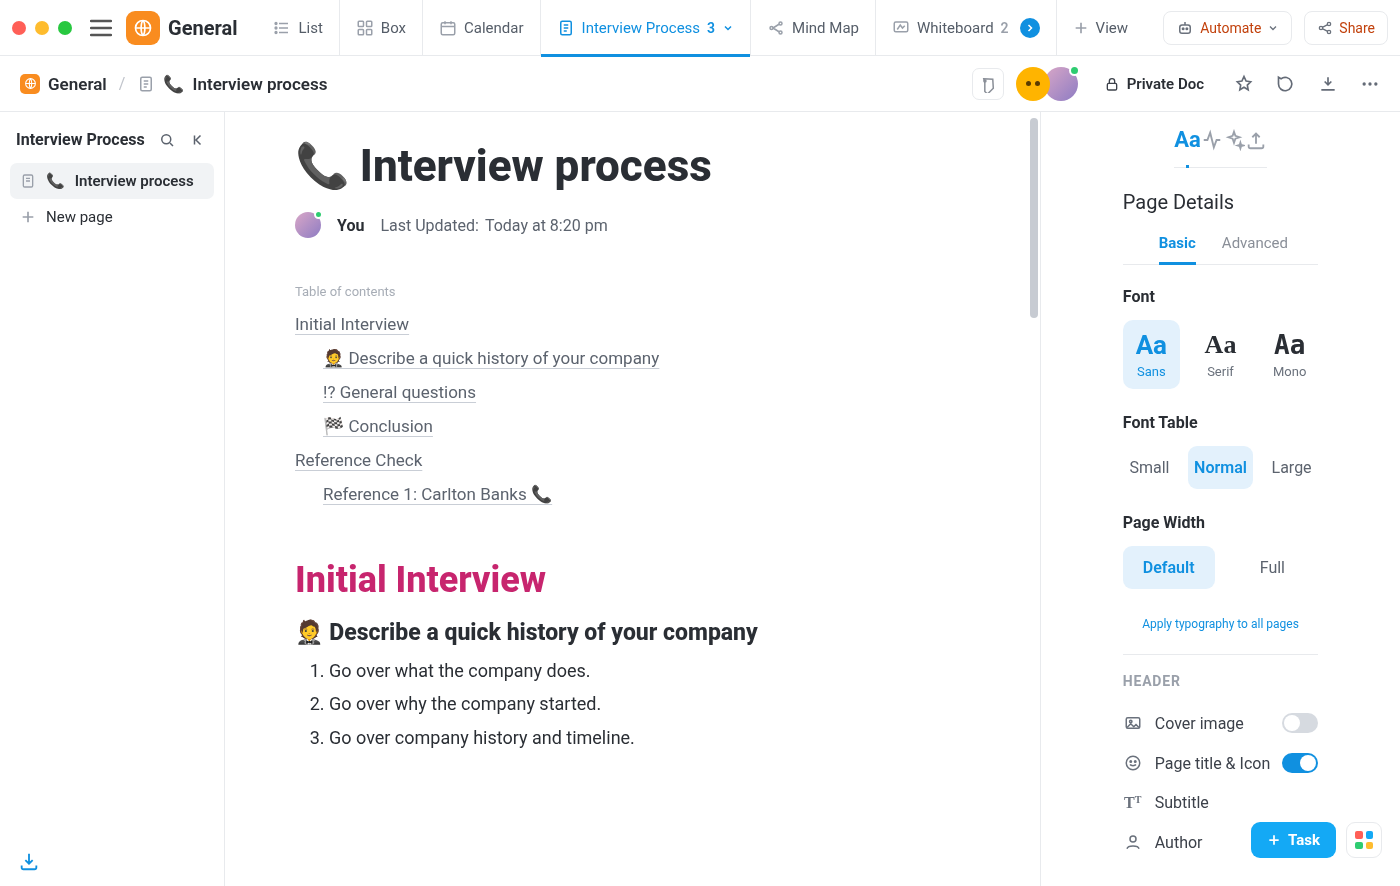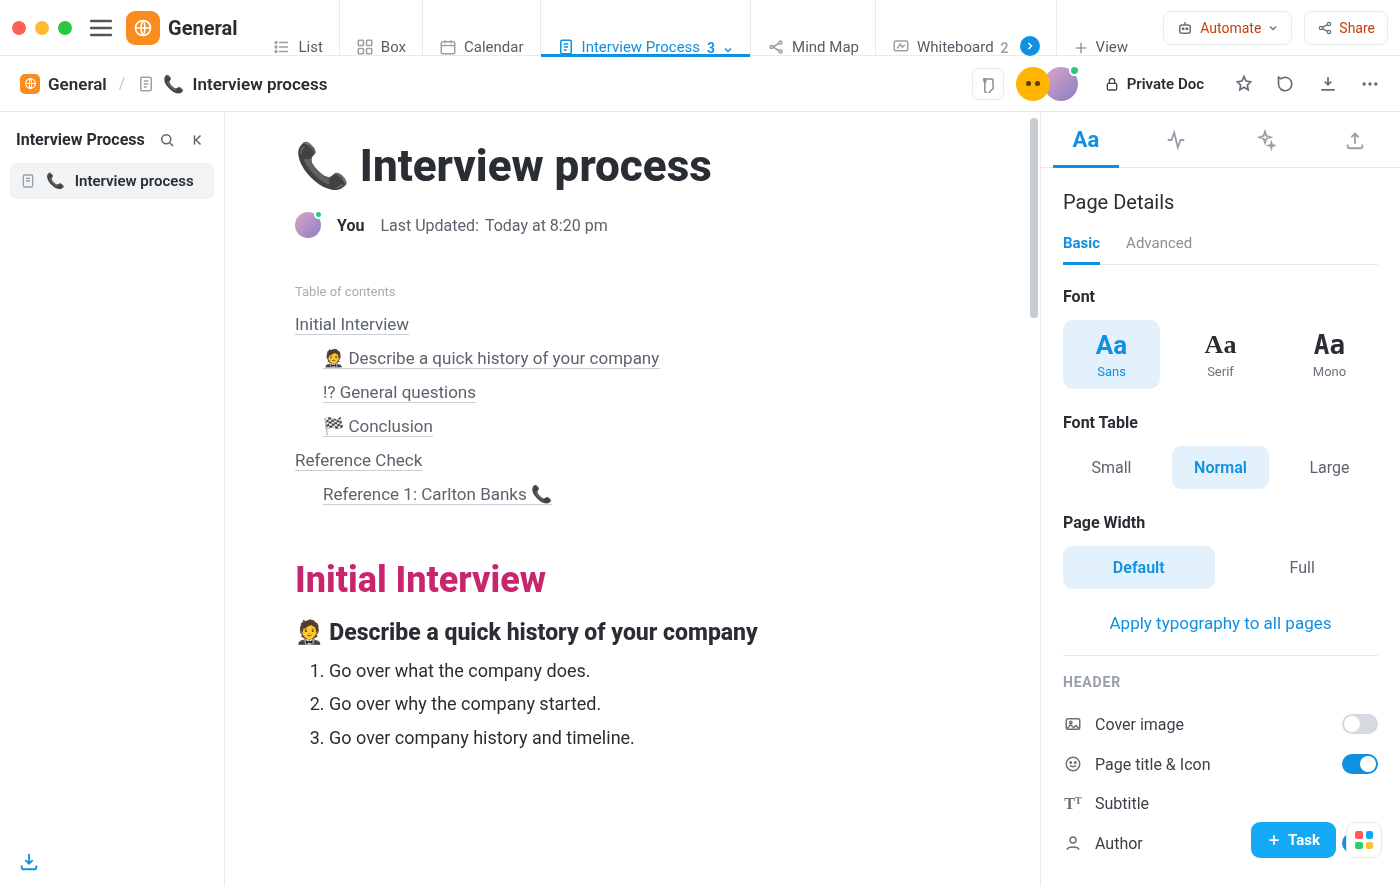--- a/index.html
+++ b/index.html
@@ -18,21 +18,21 @@
 
   
   .topbar{height:56px;display:flex;align-items:center;border-bottom:1px solid var(--border);padding:0 12px;}
   .traffic-lights{display:flex;gap:9px;margin-right:18px;}
   .dot{width:14px;height:14px;border-radius:50%;}
   .dot.red{background:#ff5f57;} .dot.yellow{background:#febc2e;} .dot.green{background:#28c840;}
   .hamburger{margin-right:14px;color:#555;}
   .space-badge{display:flex;align-items:center;gap:8px;font-weight:700;font-size:20px;margin-right:20px;}
   .space-icon{width:34px;height:34px;border-radius:9px;background:#f98c1f;display:flex;align-items:center;justify-content:center;color:white;}
   .views{display:flex;align-items:center;height:100%;}
-  .view-btn{display:flex;align-items:flex-end;gap:7px;height:56px;padding:0 16px;color:#555d68;font-size:15px;border-right:1px solid var(--border);cursor:pointer;position:relative;}
+  .view-btn{display:flex;align-items:center;gap:7px;height:56px;padding:0 16px;color:#555d68;font-size:15px;border-right:1px solid var(--border);cursor:pointer;position:relative;}
   .view-btn.active{color:var(--accent);}
   .view-btn.active::after{content:"";position:absolute;left:0;right:0;bottom:-1px;height:3px;background:var(--accent);}
   .view-count{color:var(--accent);font-size:14px;font-weight:600;}
   .view-btn .chev{color:var(--accent);}
   .arrow-badge{width:20px;height:20px;border-radius:50%;background:var(--accent);color:white;display:flex;align-items:center;justify-content:center;margin-left:4px;}
   .topbar-right{margin-left:auto;display:flex;align-items:center;gap:12px;}
   .chip{display:flex;align-items:center;gap:6px;height:34px;padding:0 12px;border:1px solid var(--border);border-radius:8px;font-size:14px;color:#c2410c;cursor:pointer;}
 
   
   .crumbbar{height:56px;display:flex;align-items:center;padding:0 20px;border-bottom:1px solid var(--border);gap:12px;}
@@ -74,46 +74,46 @@
   .toc-lvl1{font-size:17px;color:#5c636e;text-decoration:underline;text-decoration-color:#c9ced6;text-underline-offset:4px;padding:7px 0;cursor:pointer;display:inline-block;}
   .toc-lvl2{font-size:17px;color:#5c636e;text-decoration:underline;text-decoration-color:#c9ced6;text-underline-offset:4px;padding:7px 0 7px 28px;cursor:pointer;display:block;}
   .h1-pink{color:var(--pink);font-size:36px;font-weight:800;margin:48px 0 18px;}
   .h2{font-size:23px;font-weight:800;margin:10px 0 8px;}
   ol.body-list{font-size:18px;line-height:1.85;margin:8px;padding-left:26px;}
   .collapse-arrow{position:absolute;top:14px;right:-2px;color:#b5bbc4;}
   .vscroll-track{position:absolute;right:0;top:0;width:12px;height:100%;}
   .vscroll-thumb{position:absolute;right:2px;top:6px;width:8px;height:200px;border-radius:4px;background:#c7cbd2;}
 
   
-  .rpanel{width:360px;border-left:1px solid var(--border);display:flex;flex-direction:column;}
+  .rpanel{width:360px;border-left:1px solid var(--border);display:flex;flex-direction:column;align-items:center;}
   .rp-tabs{height:56px;border-bottom:1px solid var(--border);display:flex;align-items:center;}
   .rp-tab{flex:1;display:flex;align-items:center;justify-content:center;height:100%;position:relative;color:#9aa0aa;cursor:pointer;}
   .rp-tab.active{color:var(--accent);}
   .rp-tab.active::after{content:"";position:absolute;left:12px;right:12px;bottom:-1px;height:3px;background:var(--accent);}
   .rp-body{flex:1;overflow:auto;padding:22px 22px 10px;}
   .rp-title{font-size:20px;font-weight:400;margin-bottom:20px;}
   .sub-tabs{display:flex;gap:26px;border-bottom:1px solid var(--border);margin-bottom:22px;}
   .sub-tab{padding-bottom:12px;font-size:15px;color:#8a8f98;cursor:pointer;position:relative;}
-  .sub-tab.active{color:var(--accent);font-weight:700;}
+  .sub-tab.active{color:var(--accent);font-weight:700;margin-left:36px;}
   .sub-tab.active::after{content:"";position:absolute;left:0;right:0;bottom:-1px;height:3px;background:var(--accent);}
   .section-label{font-size:16px;font-weight:700;margin:4px 0 14px;}
   .font-row{display:flex;gap:12px;margin-bottom:24px;}
   .font-opt{flex:1;border-radius:10px;padding:12px 4px 10px;text-align:center;cursor:pointer;}
   .font-opt .Aa{font-size:26px;font-weight:700;line-height:1;margin-bottom:6px;}
   .font-opt.sans .Aa{font-family:inherit;}
   .font-opt.serif .Aa{font-family:Georgia,serif;}
   .font-opt.mono .Aa{font-family:Menlo,Consolas,monospace;}
   .font-opt .lab{font-size:13px;color:#6a717c;}
   .font-opt.active{background:var(--accent-soft);}
   .font-opt.active .Aa,.font-opt.active .lab{color:var(--accent);}
   .seg-row{display:flex;gap:12px;margin-bottom:24px;}
   .seg{flex:1;text-align:center;padding:12px 6px;border-radius:9px;font-size:16px;color:#5c636e;cursor:pointer;}
   .seg.active{background:var(--accent-soft);color:var(--accent);font-weight:600;}
   .link-row{text-align:center;margin:4px 0 22px;}
-  .link-row a{color:var(--accent);font-size:17px;text-decoration:none;cursor:pointer;}
+  .link-row a{color:var(--accent);font-size:12px;text-decoration:none;cursor:pointer;}
   .divider{height:1px;background:var(--border);margin:0 0 18px;}
   .hdr-label{font-size:14px;font-weight:700;letter-spacing:.8px;color:#9aa0aa;margin-bottom:14px;}
   .toggle-row{display:flex;align-items:center;gap:12px;padding:10px 0;font-size:16px;color:#3c414a;}
   .toggle-row .ico{color:#6a717c;width:20px;display:flex;justify-content:center;}
   .toggle{margin-left:auto;width:36px;height:20px;border-radius:999px;position:relative;cursor:pointer;}
   .toggle::after{content:"";position:absolute;top:2px;width:16px;height:16px;border-radius:50%;background:white;}
   .toggle.off{background:#d6dae0;} .toggle.off::after{left:2px;}
   .toggle.on{background:var(--accent);} .toggle.on::after{right:2px;}
 
   
@@ -355,20 +355,28 @@
     <div class="sb-item active">
       <span class="ico">
           <svg width="16" height="16" viewBox="0 0 24 24" stroke="currentColor" stroke-width="2" fill="none">
             <rect x="5" y="3" width="14" height="18" rx="2"></rect>
             <path d="M9 8h6M9 12h6"></path>
           </svg>
         </span>
       <span>📞</span>
       <span>Interview process</span>
     </div>
+    <div class="sb-item">
+      <span class="ico">
+          <svg width="16" height="16" viewBox="0 0 24 24" stroke="currentColor" stroke-width="2.5">
+            <path d="M12 4v16M4 12h16"></path>
+          </svg>
+        </span>
+      <span>New page</span>
+    </div>
     <span class="sb-bottom">
         <svg width="22" height="22" viewBox="0 0 24 24" stroke="currentColor" stroke-width="2" fill="none">
           <path d="M4 17v2a2 2 0 0 0 2 2h12a2 2 0 0 0 2-2v-2M8 11l4 4 4-4M12 4v11"></path>
         </svg>
       </span>
   </div>
 
   <div class="doc-wrap">
     <span class="collapse-arrow">
         <svg width="20" height="20" viewBox="0 0 24 24" stroke="currentColor" stroke-width="2" fill="none">

